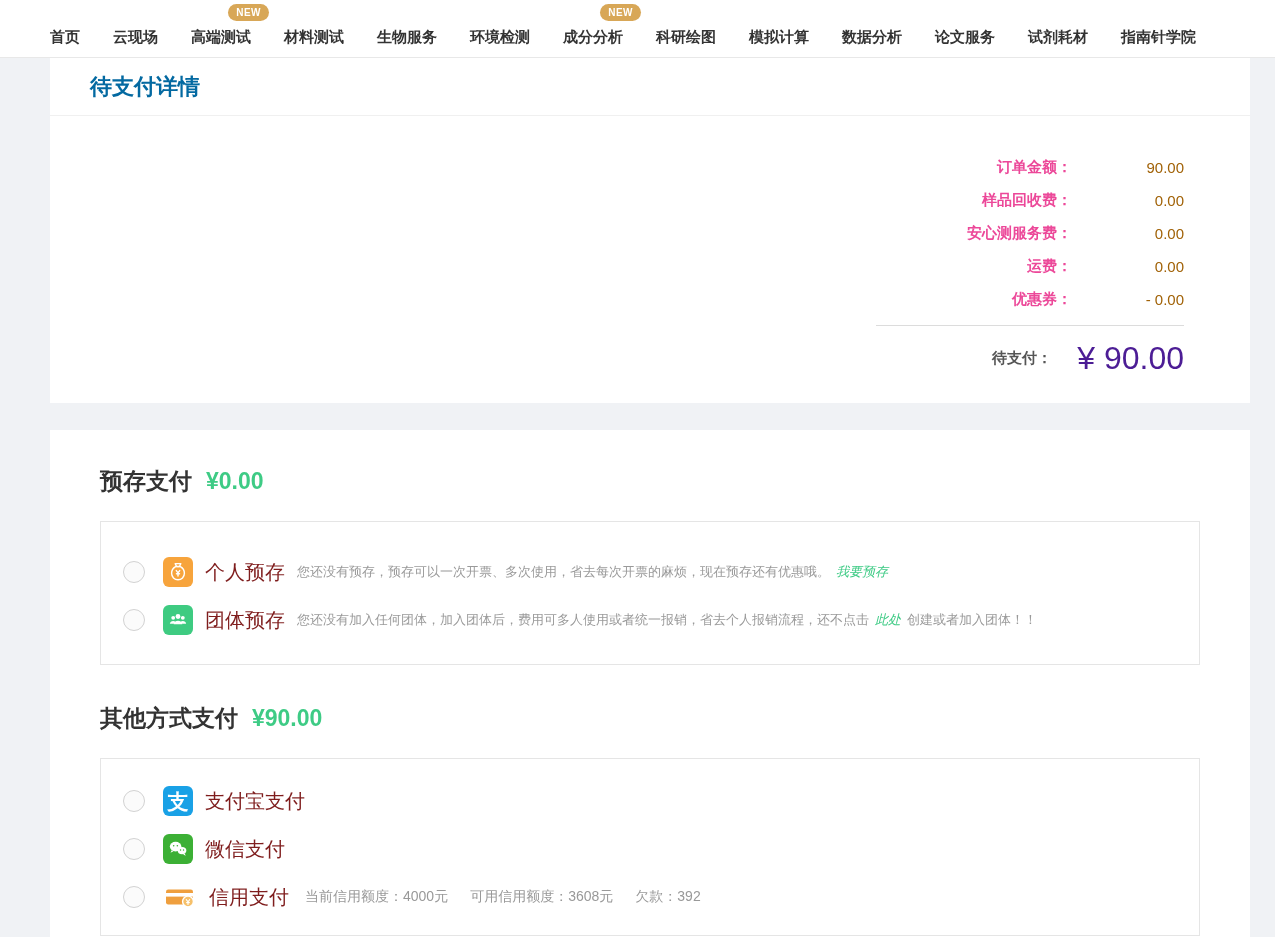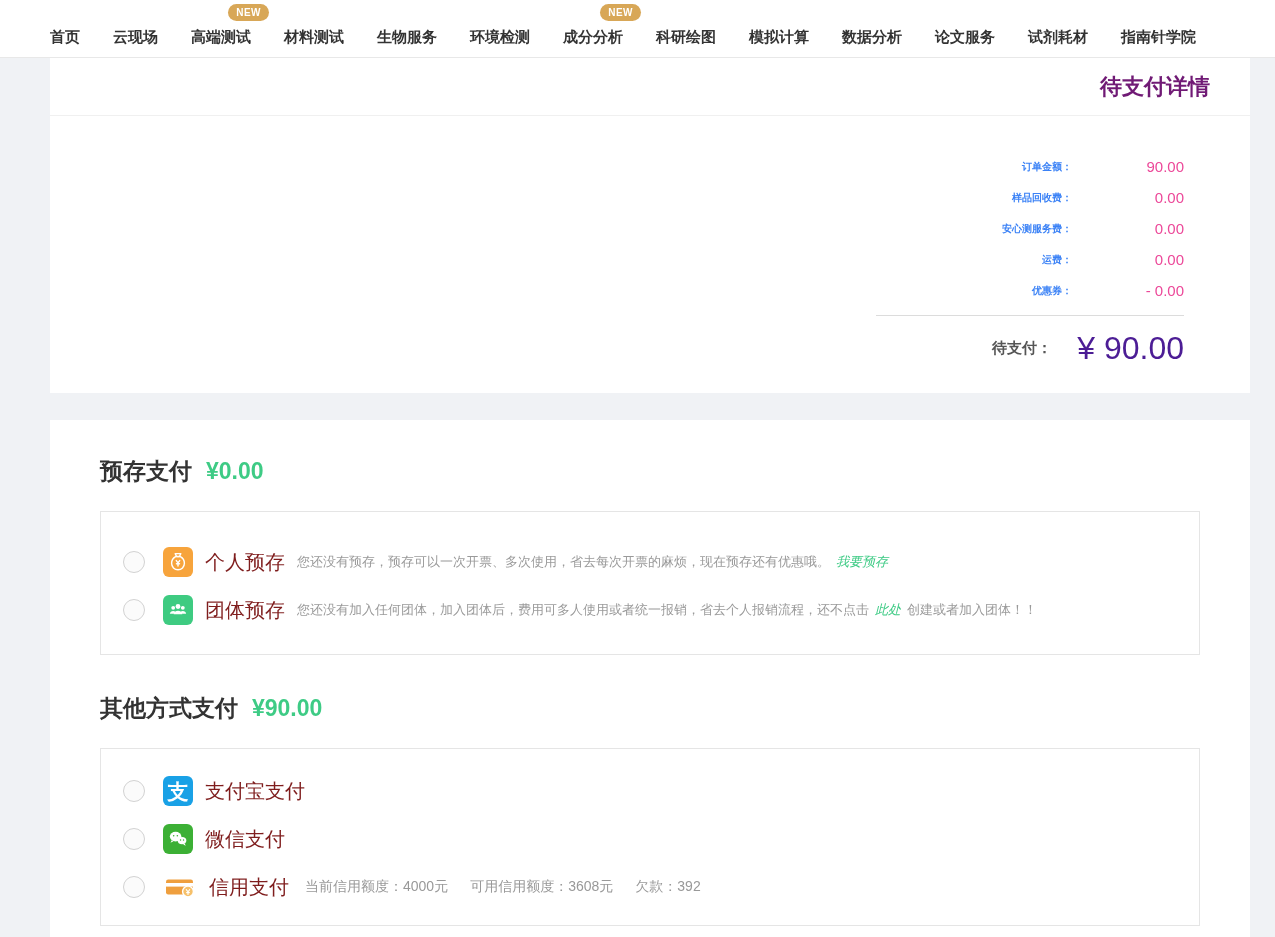--- a/index.html
+++ b/index.html
@@ -22,28 +22,28 @@
   }
   .nav-badge {
     position:absolute; top:-24px; right:-18px;
     background:#d8a757; color:#fff; font-size:10px; font-weight:700;
     padding:3px 8px; border-radius:10px; letter-spacing:.5px;
   }
   
   .card { background:#fff; margin-left:50px; width:1200px; }
   .card-head {
     padding:14px 40px 13px; border-bottom:1px solid #f0f0f0;
-    font-size:22px; font-weight:700; color:#701a75;text-align:right;
+    font-size:22px; font-weight:700; color:#0369a1;
   }
   
   .card1-body { padding:42px 66px 26px 40px; display:flex; justify-content:flex-end; }
   .summary { width:308px; }
   .summary-row { display:flex; justify-content:flex-end; align-items:center; margin-bottom:14px; }
-  .summary-label { font-weight:700; color:#3b82f6; font-size:10px; }
-  .summary-value { width:112px; text-align:right; color:#ec4899; font-size:15px; }
+  .summary-label { font-weight:700; color:#ec4899; font-size:15px; }
+  .summary-value { width:112px; text-align:right; color:#a16207; font-size:15px; }
   .summary-divider { border-top:1px solid #dcdcdc; margin:16px 0 14px; }
   .summary-total { display:flex; justify-content:flex-end; align-items:center; }
   .total-label { font-weight:700; color:#555; font-size:15px;margin-left:20px; }
   .total-value { width:132px; text-align:right; color:#4c1d95; font-size:32px; }
   
   .card2 { margin-top:27px; }
   .card2-body { padding:36px 50px 40px; }
   .pm-heading { font-size:23px; font-weight:700; color:#333; }
   .pm-amount { color:#3ecb85; margin-left:14px; }
   .pm-box { border:1px solid #e5e5e5; margin-top:24px; padding:26px 0 20px; }

